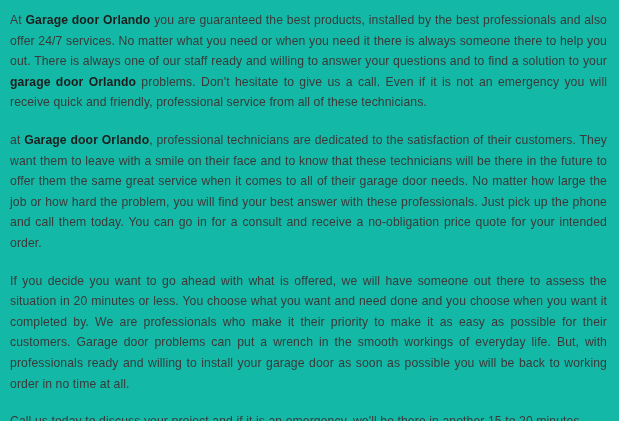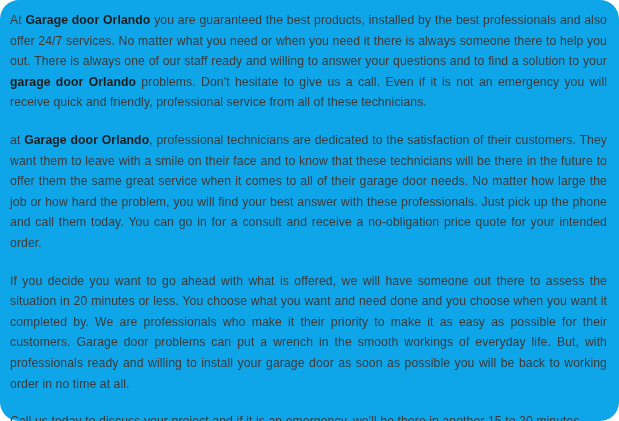--- a/index.html
+++ b/index.html
@@ -11,22 +11,21 @@
     width: 619px;
     height: 421px;
     overflow: hidden;
     font-family: "Liberation Sans", sans-serif;
   }
   .page {
     box-sizing: border-box;
     width: 619px;
     height: 421px;
     padding: 10px 12px 0 10px;
-    background: #0ea5e9;
-    border-radius: 19px;
+    background: #14b8a6;
   }
   .para {
     color: #3a3a3a;
     font-size: 12.2px;
     line-height: 20.6px;
     text-align: justify;
     text-justify: inter-word;
     margin: 0 0 17px 0;
     letter-spacing: 0.1px;
   }

